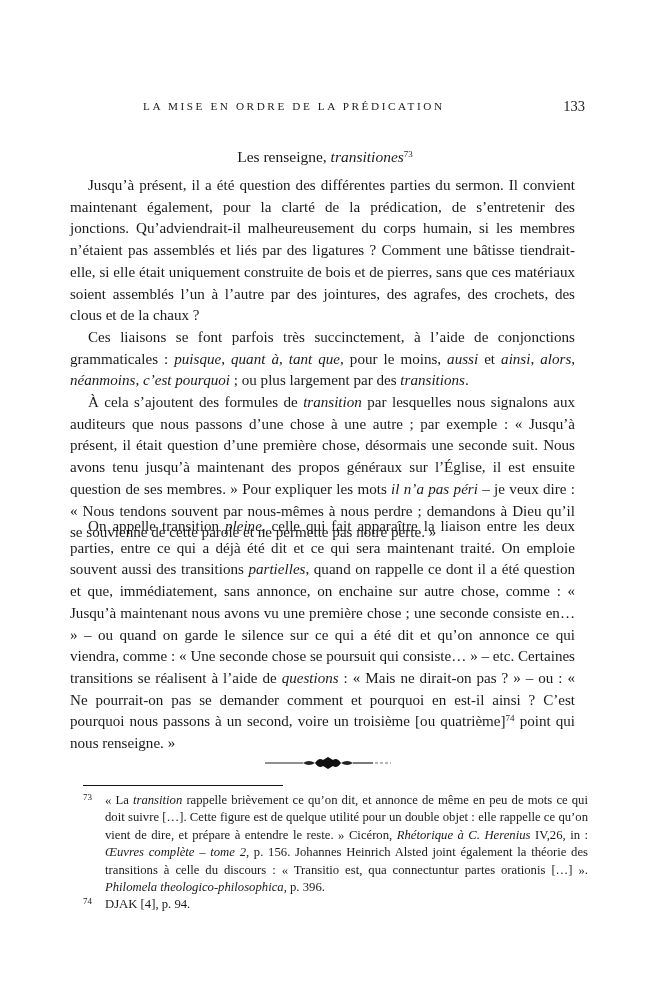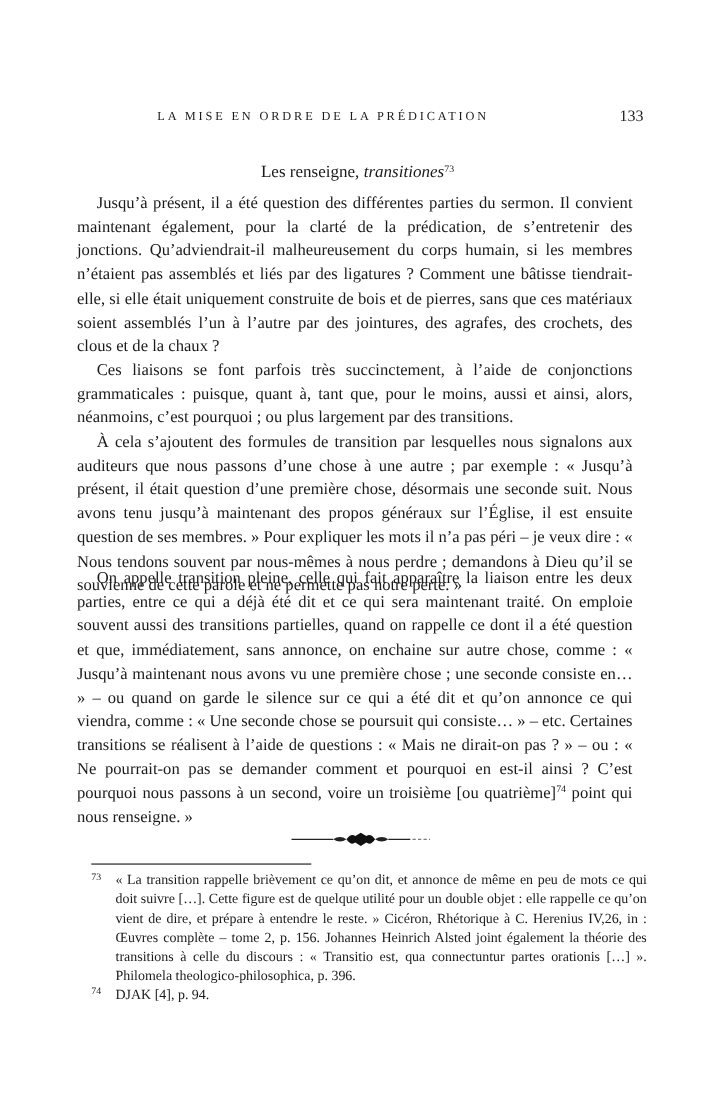--- a/index.html
+++ b/index.html
@@ -7,21 +7,21 @@
          font-family: "Liberation Serif", "DejaVu Serif", serif; color: #1a1a1a; }
   .page { position: absolute; left: 0; top: 0; width: 650px; height: 1007px; }
   .running-head { position: absolute; top: 100px; left: 143px; width: 442px; height: 20px; }
   .rh-title { position: absolute; left: 0; top: 0; font-size: 11.2px; letter-spacing: 2.6px; }
   .rh-page { position: absolute; right: 0; top: -2px; font-size: 14.5px; }
   .section-title { position: absolute; top: 148px; left: 0; width: 650px; text-align: center; font-size: 15.5px; }
   .section-title .it { font-style: italic; }
   .section-title sup { font-size: 9px; vertical-align: 5px; }
   .body { position: absolute; left: 70px; width: 505px; font-size: 15.1px; line-height: 21.7px; text-align: justify; }
   .body p { margin: 0; text-indent: 18px; }
-  .it { }
+  .it { font-style: italic; }
   sup.fn { font-size: 9px; vertical-align: 5px; line-height: 0; }
   .ornament { position: absolute; top: 756px; left: 263px; width: 130px; height: 14px; }
   .fn-rule { position: absolute; top: 785px; left: 83px; width: 200px; height: 0; border-top: 1.5px solid #111; }
   .footnotes { position: absolute; top: 792px; left: 83px; width: 505px; font-size: 12.7px; line-height: 17.4px; text-align: justify; }
   .footnote { position: relative; padding-left: 22px; margin: 0; }
   .fn-num { position: absolute; left: 0; top: -3px; font-size: 9px; }
 </style>
 </head>
 <body>
 

